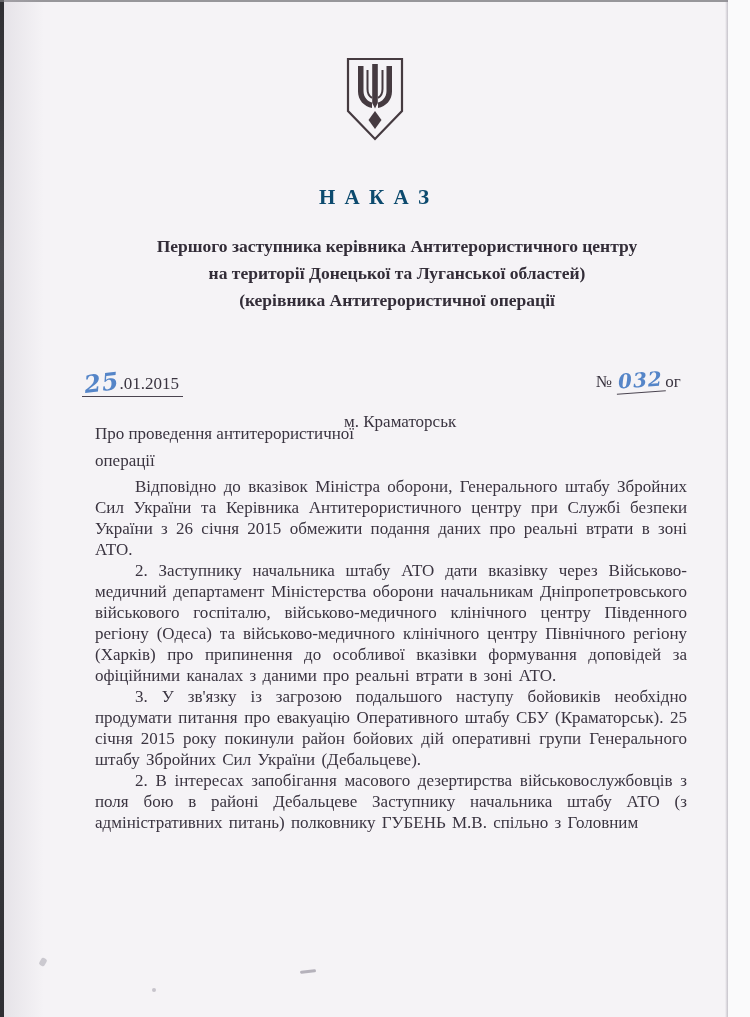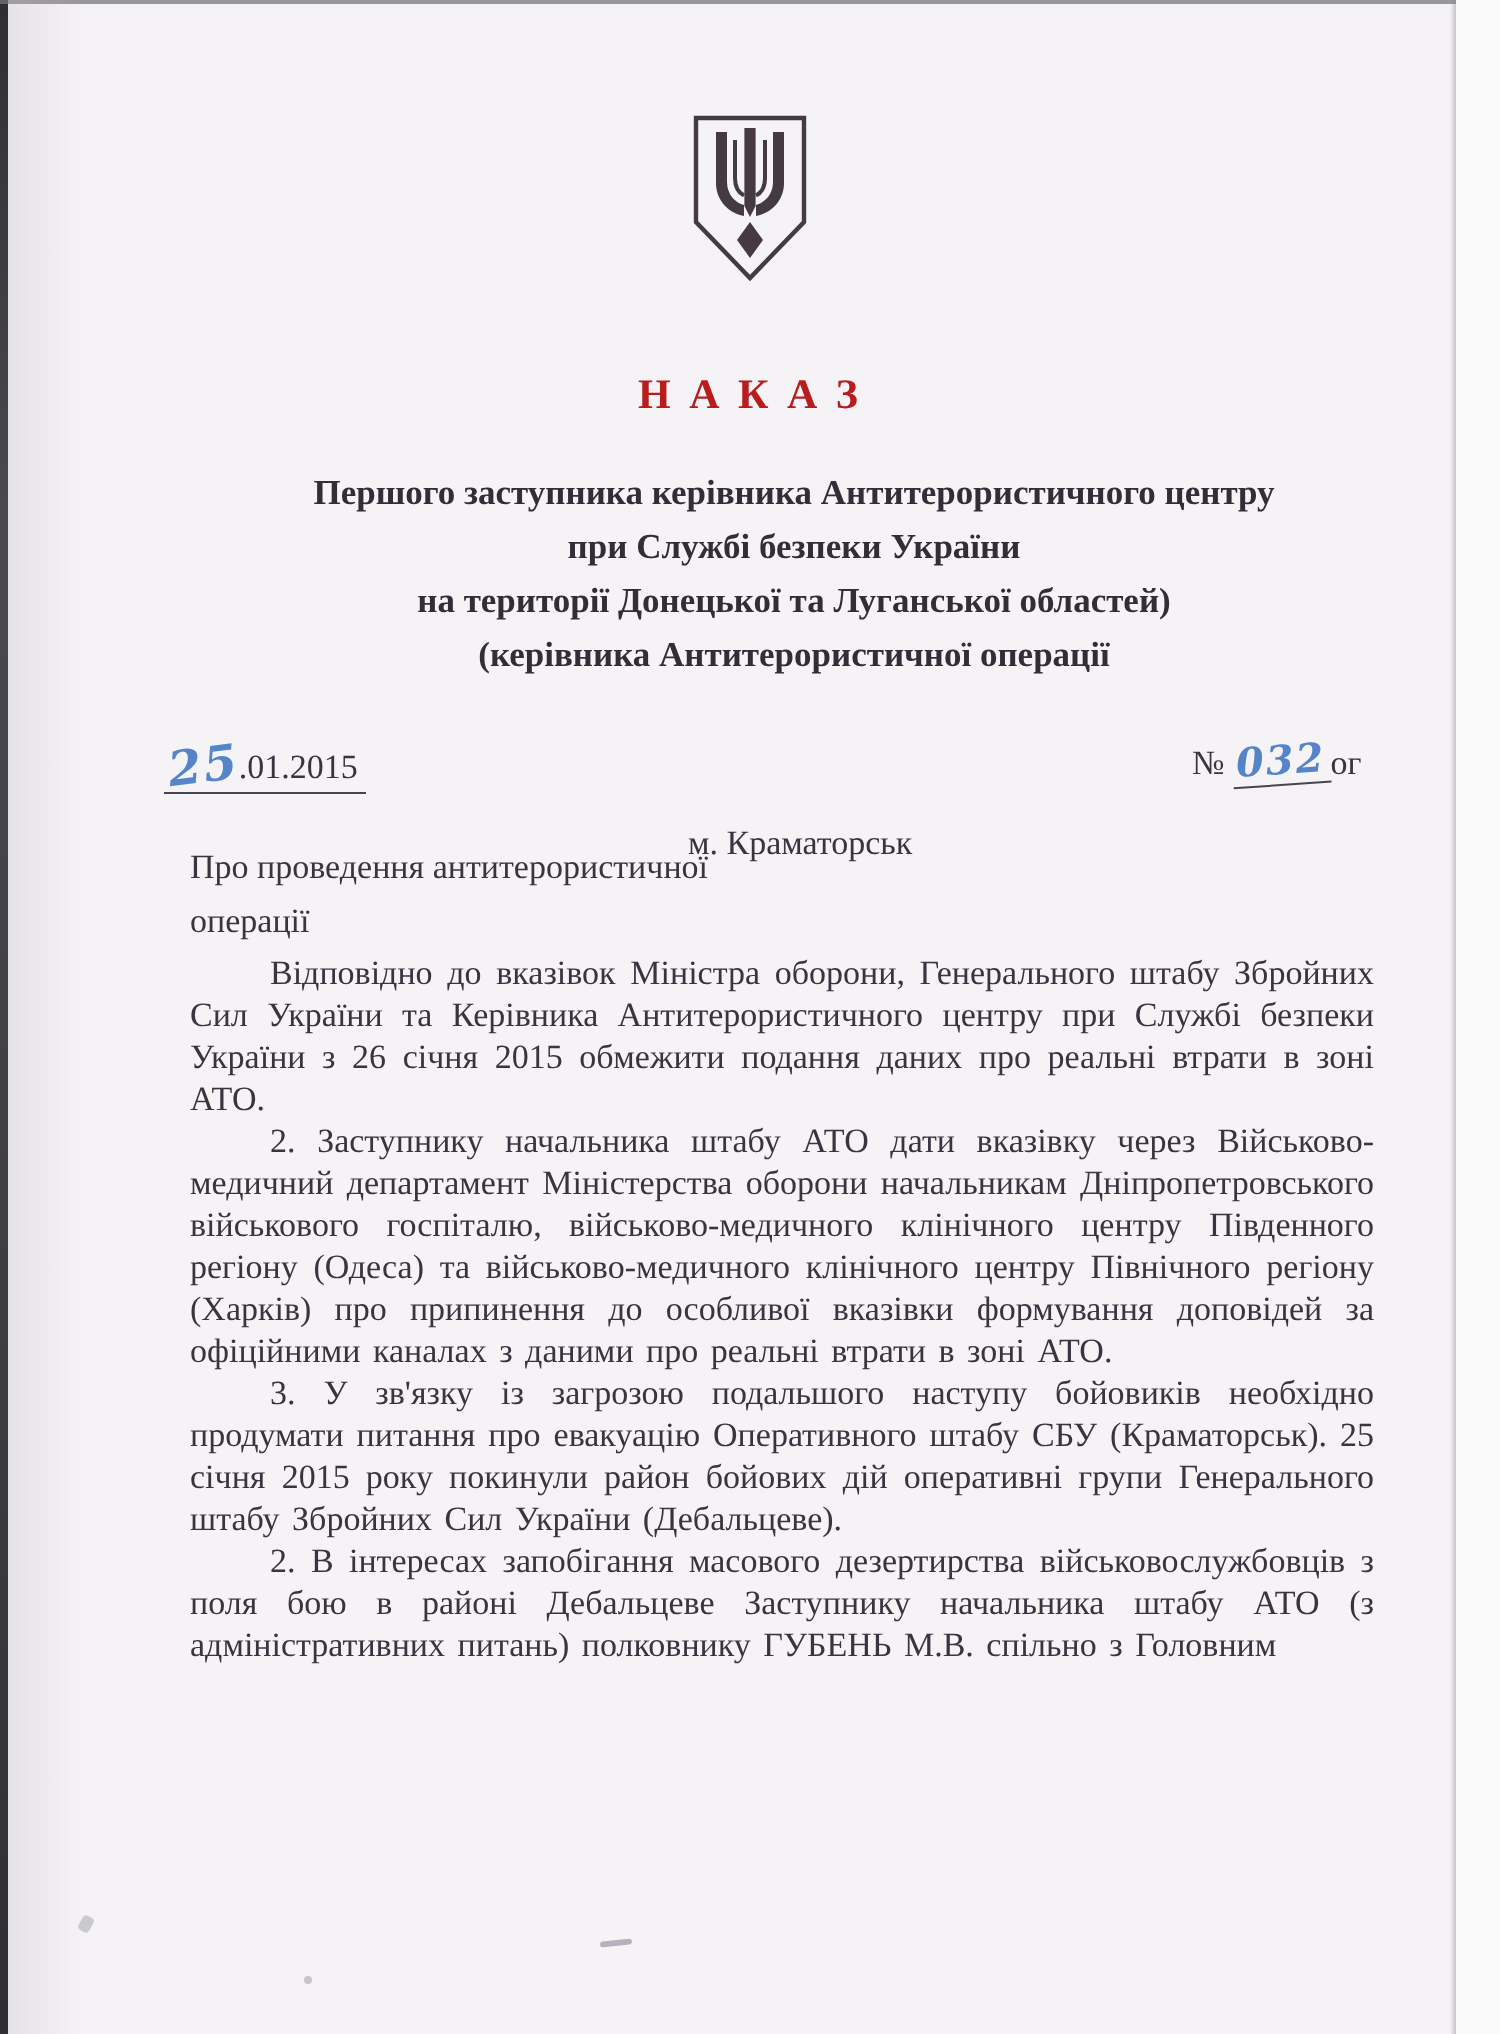--- a/index.html
+++ b/index.html
@@ -23,21 +23,21 @@
   .speck{position:absolute;background:#9a96a2;border-radius:2px;opacity:.7;}
   .speck1{left:300px;top:970px;width:16px;height:3px;transform:rotate(-6deg);}
   .speck2{left:40px;top:958px;width:6px;height:8px;transform:rotate(30deg);opacity:.45;}
   .speck3{left:152px;top:988px;width:4px;height:4px;opacity:.5;}
 
   
   .emblem{position:absolute;top:56px;left:50%;transform:translateX(-50%);}
 
   
   .title{position:absolute;top:185px;left:0;width:100%;
-    text-align:center;font-weight:bold;font-size:21px;letter-spacing:2px;color:#b91c1c;}
+    text-align:center;font-weight:bold;font-size:21px;letter-spacing:2px;color:#0c4a6e;}
   .header{position:absolute;top:233px;left:0;width:100%;
     text-align:center;font-weight:bold;font-size:17.5px;line-height:27px;color:#332d38;}
   .header span{display:block;padding-left:44px;}
 
   
   .daterow{position:absolute;top:366px;left:0;width:100%;font-size:17px;height:30px;}
   .date-left{position:absolute;left:82px;top:0;border-bottom:1.6px solid #4a4450;padding:0 4px 1px 2px;}
   .hand{font-family:"DejaVu Serif",serif;font-style:italic;font-weight:bold;color:#5585c8;
     display:inline-block;}
   .hand-day{font-size:24px;transform:rotate(-7deg);position:relative;top:2px;letter-spacing:1px;}
@@ -81,21 +81,20 @@
         <path d="M25.5,14 v19 c0,4.5 2,7.5 4.5,8.8"></path>
         <path d="M40.5,14 v19 c0,-4.5 0,0 0,0 M40.5,14 v19 c0,4.5 -2,7.5 -4.5,8.8"></path>
       </g>
     </svg>
   </div>
 
   <div class="title">Н А К А З</div>
 
   <div class="header">
     <span>Першого заступника керівника Антитерористичного центру</span>
-    <span>при Службі безпеки України</span>
     <span>на території Донецької та Луганської областей)</span>
     <span>(керівника Антитерористичної операції</span>
   </div>
 
   <div class="daterow">
     <span class="date-left"><span class="hand hand-day">25</span><span>.01.2015</span></span>
     <span class="city">м. Краматорськ</span>
     <span class="number"><span>№</span>
       <span class="hand hand-num">032</span><span>ог</span></span>
   </div>

